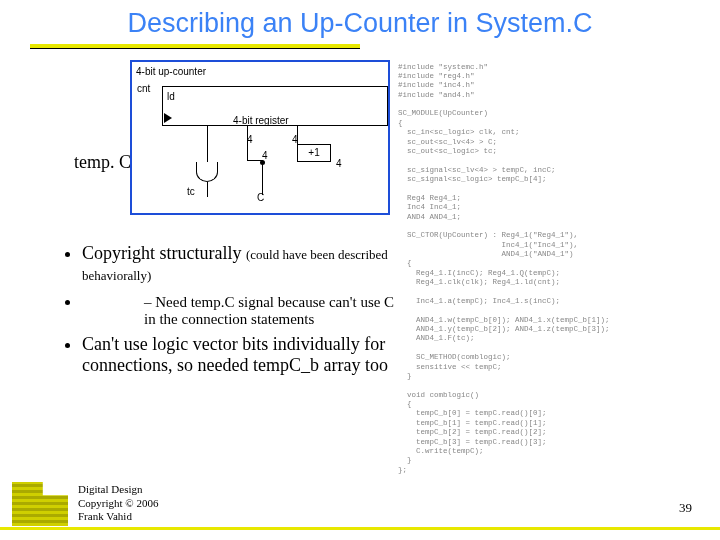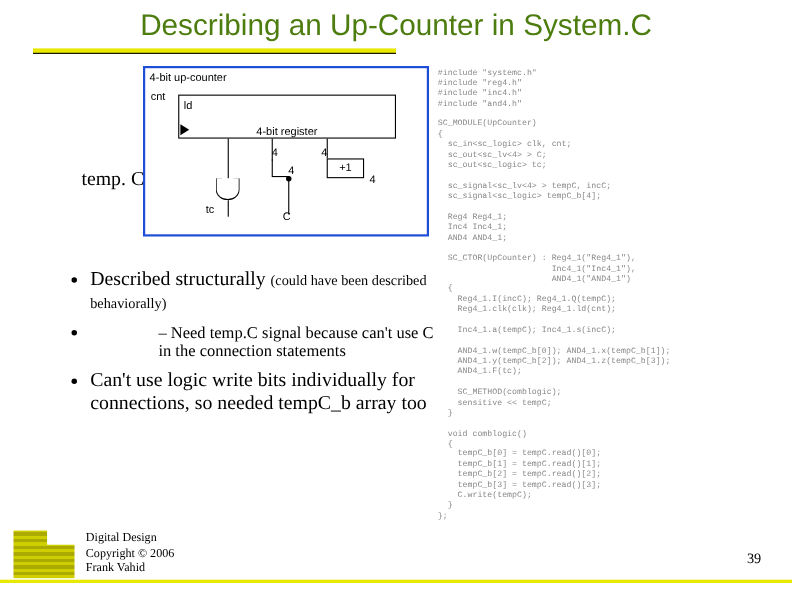--- a/index.html
+++ b/index.html
@@ -12,21 +12,21 @@
     position: relative;
     overflow: hidden;
   }
   .title {
     position: absolute;
     top: 8px;
     left: 0;
     right: 0;
     text-align: center;
     font-size: 27px;
-    color: #4d7c0f;
+    color: #3b82f6;
     font-weight: normal;
   }
   .title-underline {
     position: absolute;
     top: 44px;
     left: 30px;
     width: 330px;
     height: 5px;
     background: #e8e800;
     border-bottom: 1.5px solid #000;
@@ -44,21 +44,21 @@
   }
   .diagram-title {
     position: absolute;
     top: 4px;
     left: 4px;
   }
   .reg {
     position: absolute;
     top: 24px;
     left: 30px;
-    width: 198px;
+    width: 226px;
     height: 40px;
     border: 1px solid #000;
   }
   .reg-ld {
     position: absolute;
     top: 4px;
     left: 4px;
   }
   .reg-clk {
     position: absolute;
@@ -272,28 +272,28 @@
     tempC_b[0] = tempC.read()[0];
     tempC_b[1] = tempC.read()[1];
     tempC_b[2] = tempC.read()[2];
     tempC_b[3] = tempC.read()[3];
     C.write(tempC);
   }
 };</pre>
 
 <ul class="bullets">
   <li>
-    <span>Described structurally </span><span class="small">(could have been described behaviorally)</span>
+    <span>Copyright structurally </span><span class="small">(could have been described behaviorally)</span>
   </li>
   <li>
     <ul class="sub">
       <li>Need temp.C signal because can't use C in the connection statements</li>
     </ul>
   </li>
-  <li>Can't use logic write bits individually for connections, so needed tempC_b array too</li>
+  <li>Can't use logic vector bits individually for connections, so needed tempC_b array too</li>
 </ul>
 
 <div class="footer-accent"></div>
 <div class="footer-text">
   <div>Digital Design</div>
   <div>Copyright © 2006</div>
   <div>Frank Vahid</div>
 </div>
 <div class="slide-num">39</div>
 <div class="footer-bar"></div>

